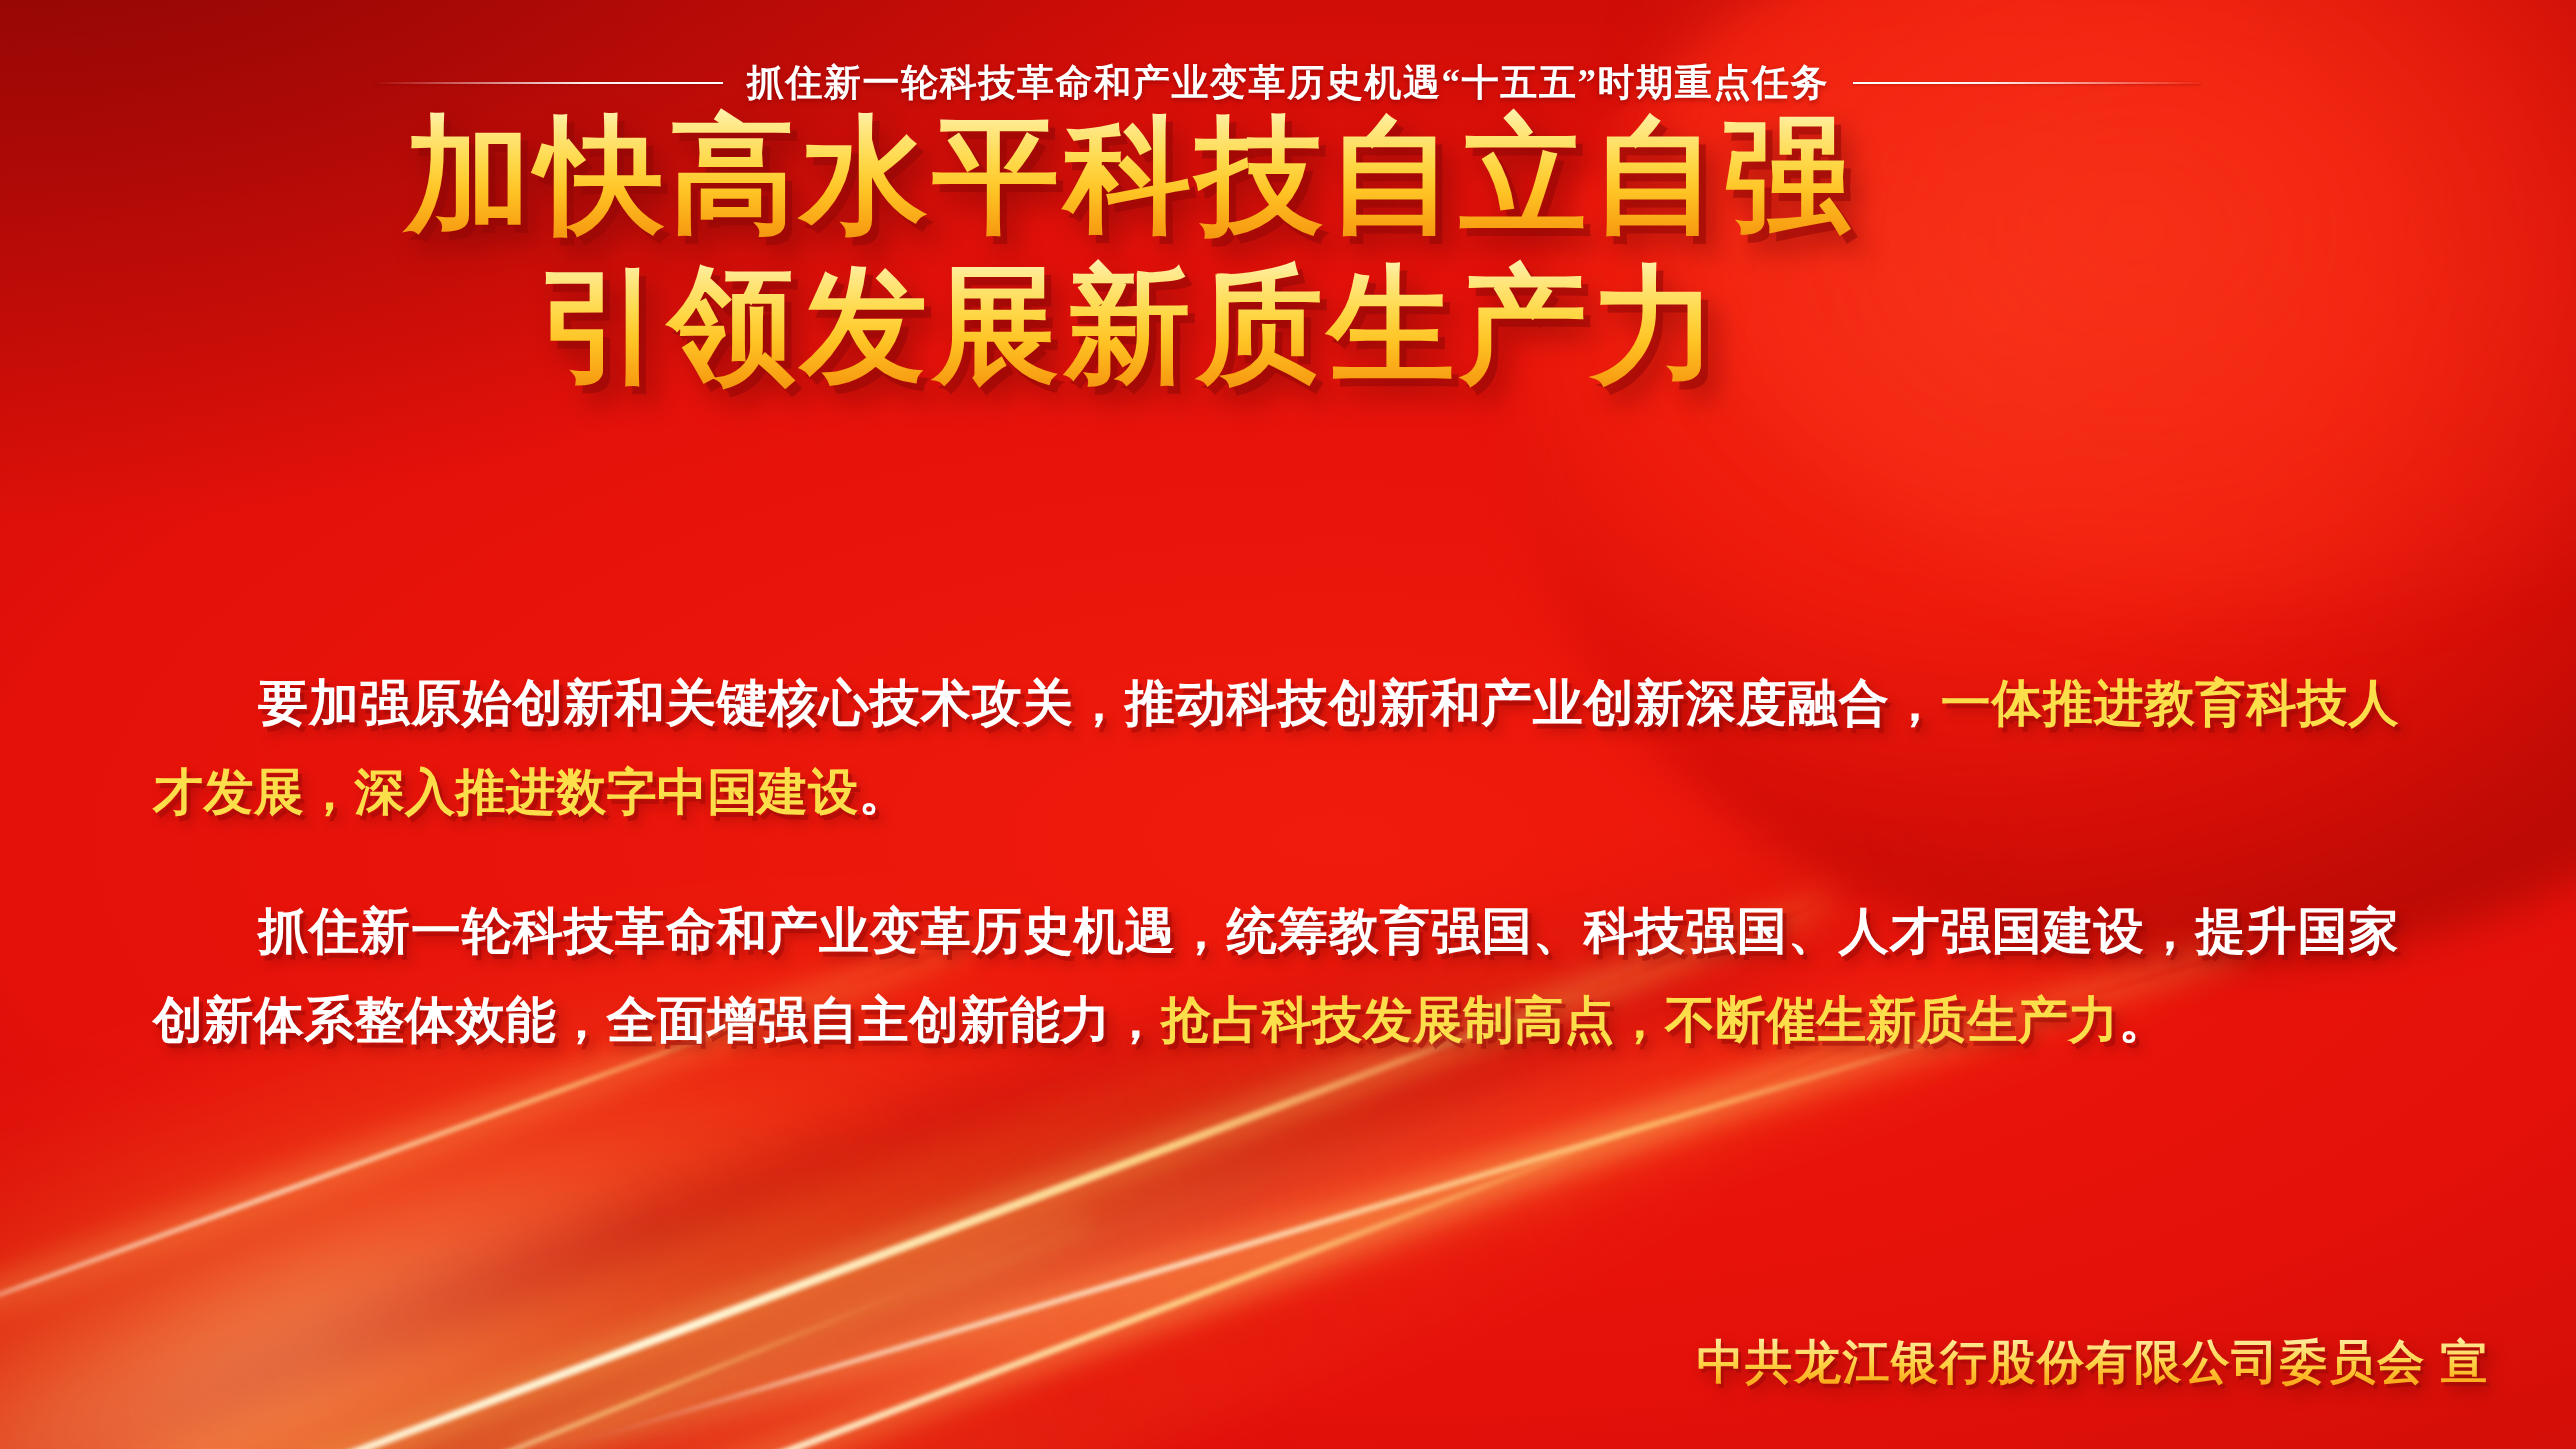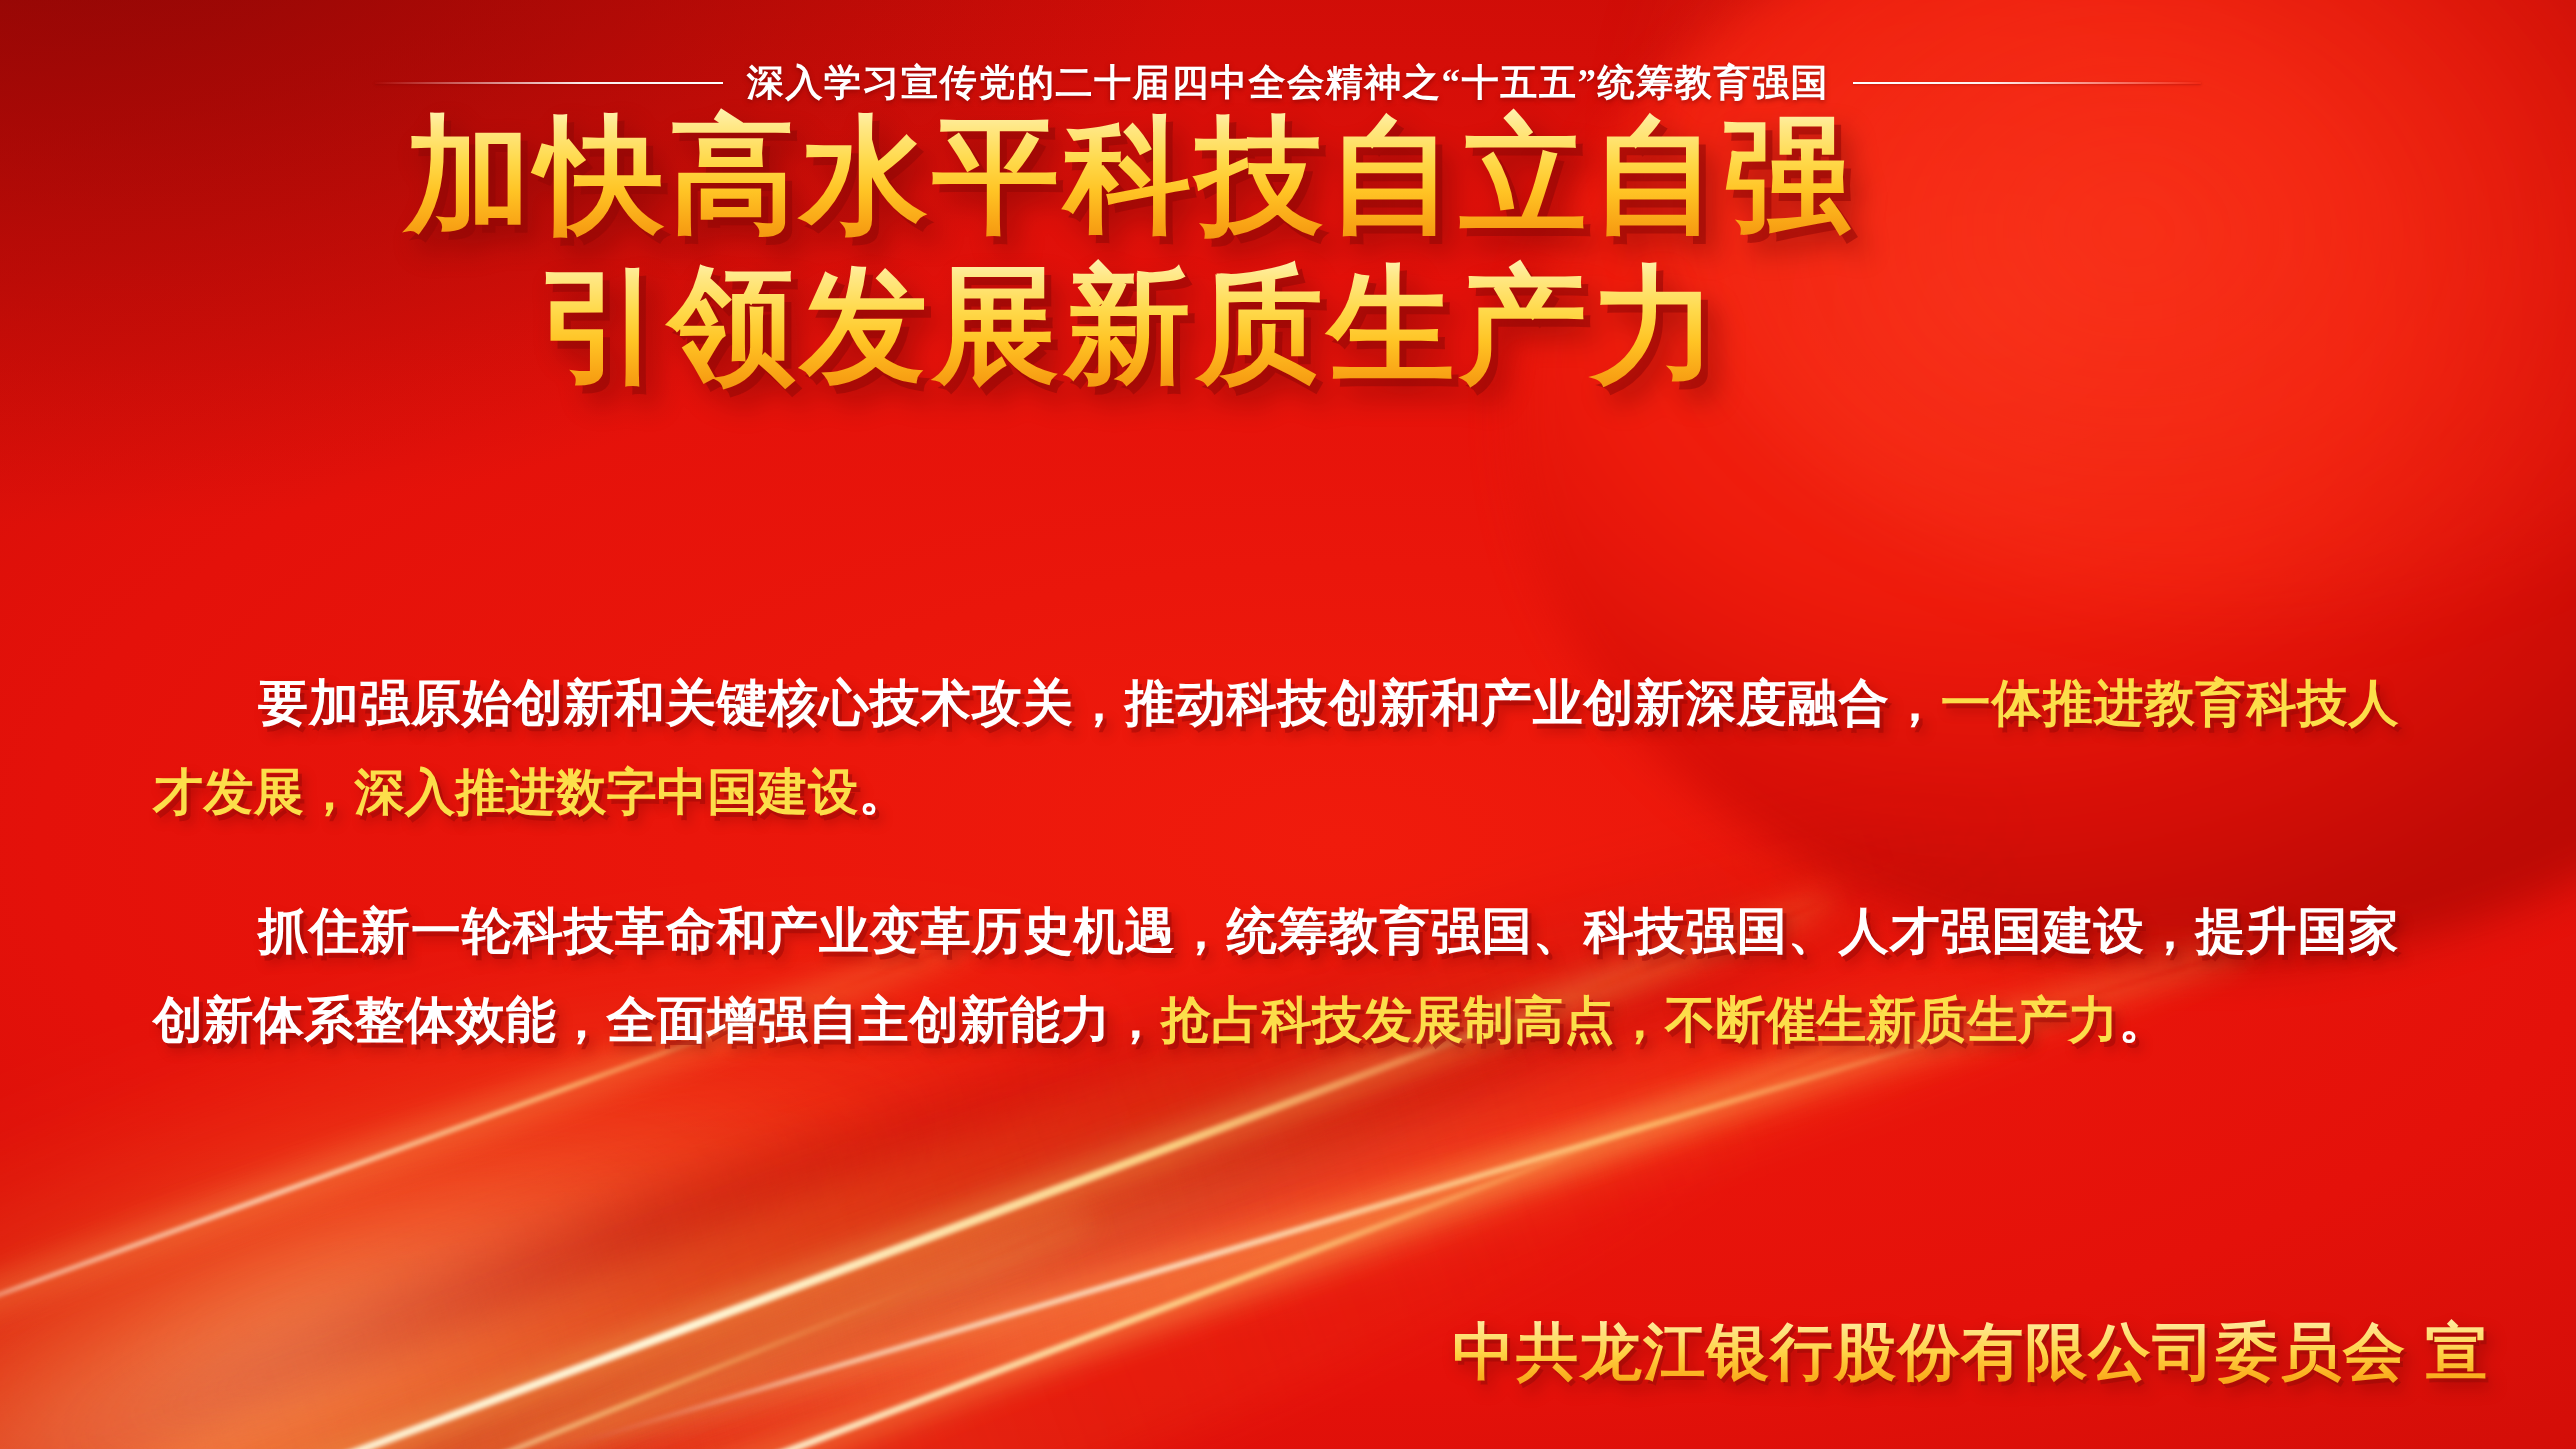--- a/index.html
+++ b/index.html
@@ -172,21 +172,21 @@
   }
   .para + .para{margin-top:0;}
   .hi{color:#fcde4a;}
 
   
   .signature{
     position:absolute;
     right:87px;bottom:55px;
     font-family:"Liberation Sans","DejaVu Sans",sans-serif;
     font-weight:700;
-    font-size:62px;
+    font-size:47px;
     letter-spacing:1.6px;
     white-space:nowrap;
     background:linear-gradient(180deg,#fff3bd 0%, #ffe27e 26%, #ffd143 52%, #fbb020 78%, #f59a12 100%);
     -webkit-background-clip:text;background-clip:text;
     color:transparent;-webkit-text-fill-color:transparent;
     filter:drop-shadow(3.2px 4px 0 rgba(150,10,6,.50)) drop-shadow(5.6px 7.2px 8px rgba(110,3,3,.40));
   }
 </style>
 </head>
 <body>
@@ -212,21 +212,21 @@
     <div class="band b3"></div>
     <div class="streak s3"></div>
     <div class="streak s4"></div>
     <div class="streak s1"></div>
     <div class="streak s2"></div>
     <div class="streak s5"></div>
   </div>
 
   <div class="eyebrow">
     <span class="rule left"></span>
-    <span class="etext">深入学习宣传党的二十届四中全会精神之“十五五”统筹教育强国</span>
+    <span class="etext">抓住新一轮科技革命和产业变革历史机遇“十五五”时期重点任务</span>
     <span class="rule right"></span>
   </div>
 
   <div class="headline">
     <div class="hl-line l1">加快高水平科技自立自强</div>
     <div class="hl-line l2">引领发展新质生产力</div>
   </div>
 
   <div class="body-block">
     <p class="para" id="para2"><span>要加强原始创新和关键核心技术攻关，推动科技创新和产业创新深度融合，</span><span class="hi">一体推进教育科技人才发展，深入推进数字中国建设</span><span>。</span></p>

